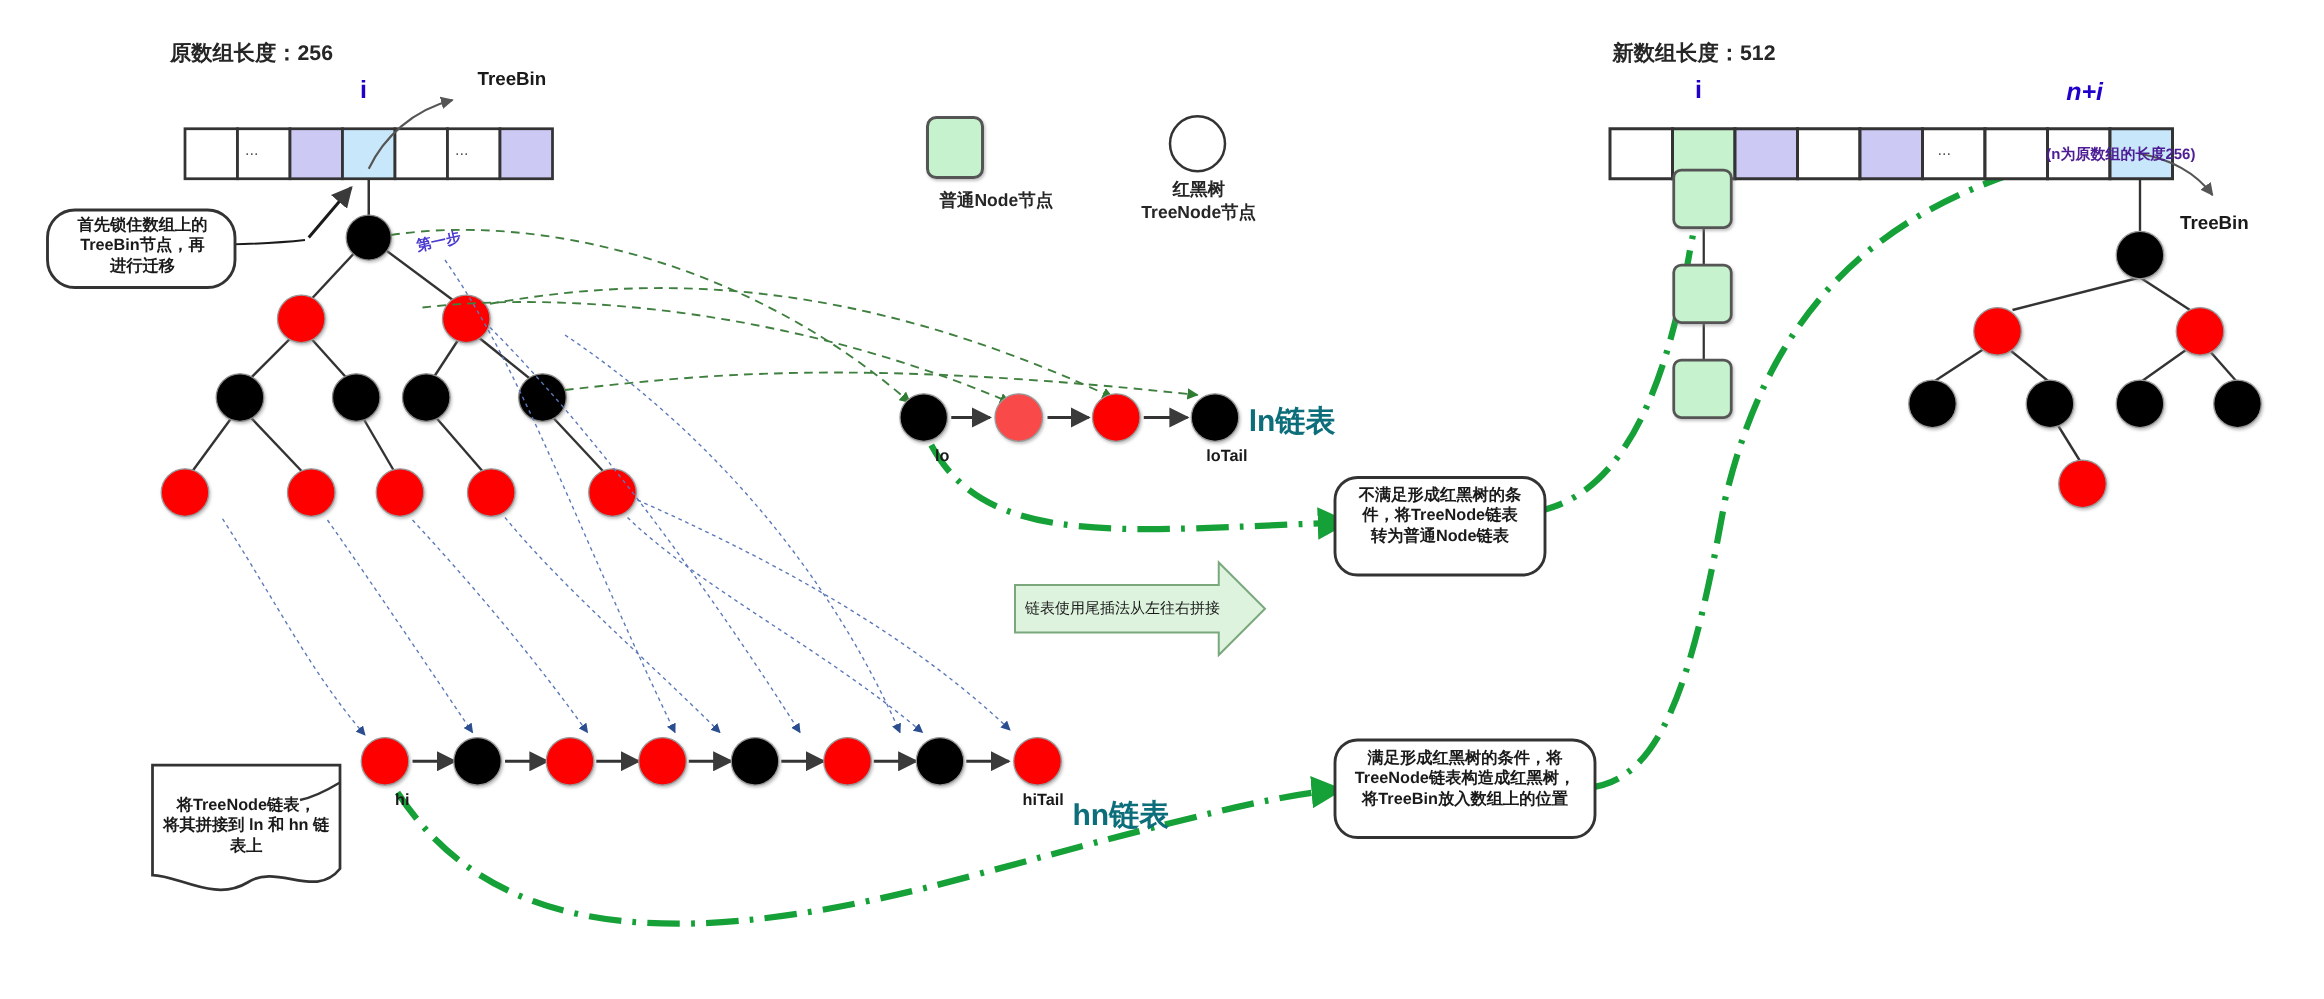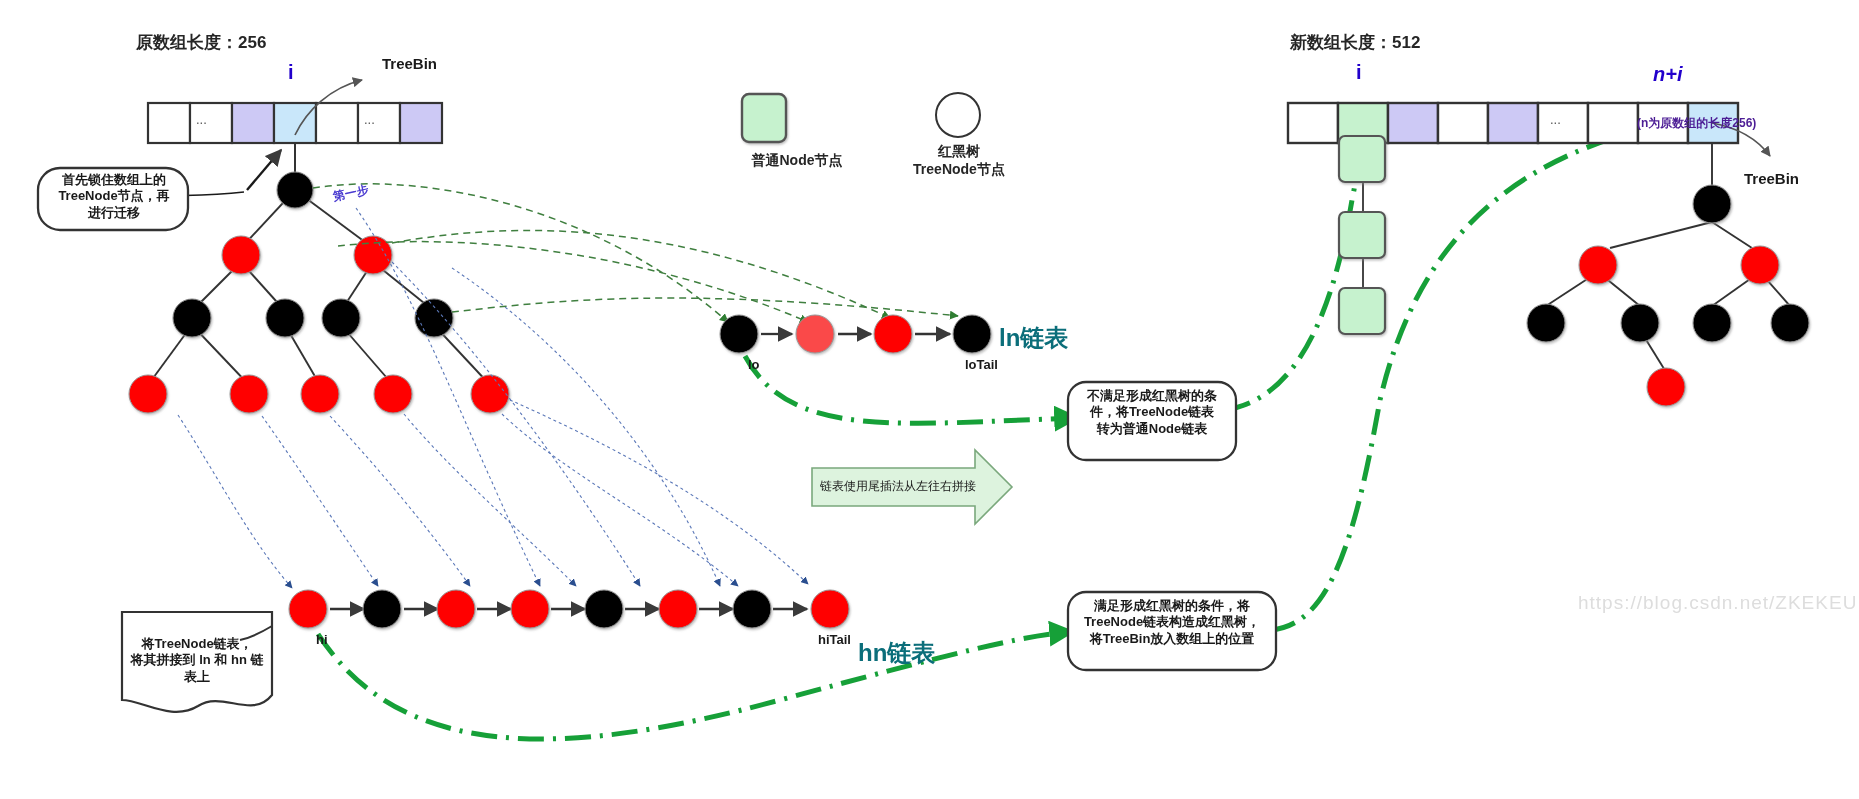--- a/index.html
+++ b/index.html
@@ -199,21 +199,21 @@
     <circle cx="958" cy="115" r="22" fill="#ffffff" stroke="#333" stroke-width="2"></circle>
   </svg>
 
   <div class="lbl ttl" style="left:136px;top:32px;">原数组长度：256</div>
   <div class="lbl idx" style="left:288px;top:60px;">i</div>
   <div class="lbl tb" style="left:382px;top:55px;">TreeBin</div>
   <div class="lbl" style="left:196px;top:112px;font-size:13px;color:#555;">...</div>
   <div class="lbl" style="left:364px;top:112px;font-size:13px;color:#555;">...</div>
 
   <div class="lbl callout" style="left: 44px; top: 172px; width: 140px; white-space: pre-line;">首先锁住数组上的
-TreeNode节点，再
+TreeBin节点，再
 进行迁移</div>
   <div class="lbl steplbl" style="left:333px;top:186px;transform:rotate(-12deg);">第一步</div>
 
   <div class="lbl callout" style="left: 124px; top: 636px; width: 146px; white-space: pre-line;">将TreeNode链表，
 将其拼接到 ln 和 hn 链
 表上</div>
 
   <div class="lbl legendlbl" style="left: 726px; top: 152px; width: 142px; white-space: pre-line;">普通Node节点</div>
   <div class="lbl legendlbl" style="left: 888px; top: 143px; width: 142px; white-space: pre-line;">红黑树
 TreeNode节点</div>
@@ -235,14 +235,13 @@
 件，将TreeNode链表
 转为普通Node链表</div>
 
   <div class="lbl ttl" style="left:1290px;top:32px;">新数组长度：512</div>
   <div class="lbl idx" style="left:1356px;top:60px;">i</div>
   <div class="lbl idx" style="left:1653px;top:62px;font-style:italic;">n+i</div>
   <div class="lbl idxsm" style="left:1637px;top:68px;color:#4c1d95;margin-top:48px;">(n为原数组的长度256)</div>
   <div class="lbl tb" style="left:1744px;top:170px;">TreeBin</div>
   <div class="lbl" style="left:1550px;top:112px;font-size:13px;color:#555;">...</div>
 
-  <div class="wm" style="left:1578px;top:592px;">https://blog.csdn.net/ZKEKEU</div>
 </div>
 
 </body></html>

